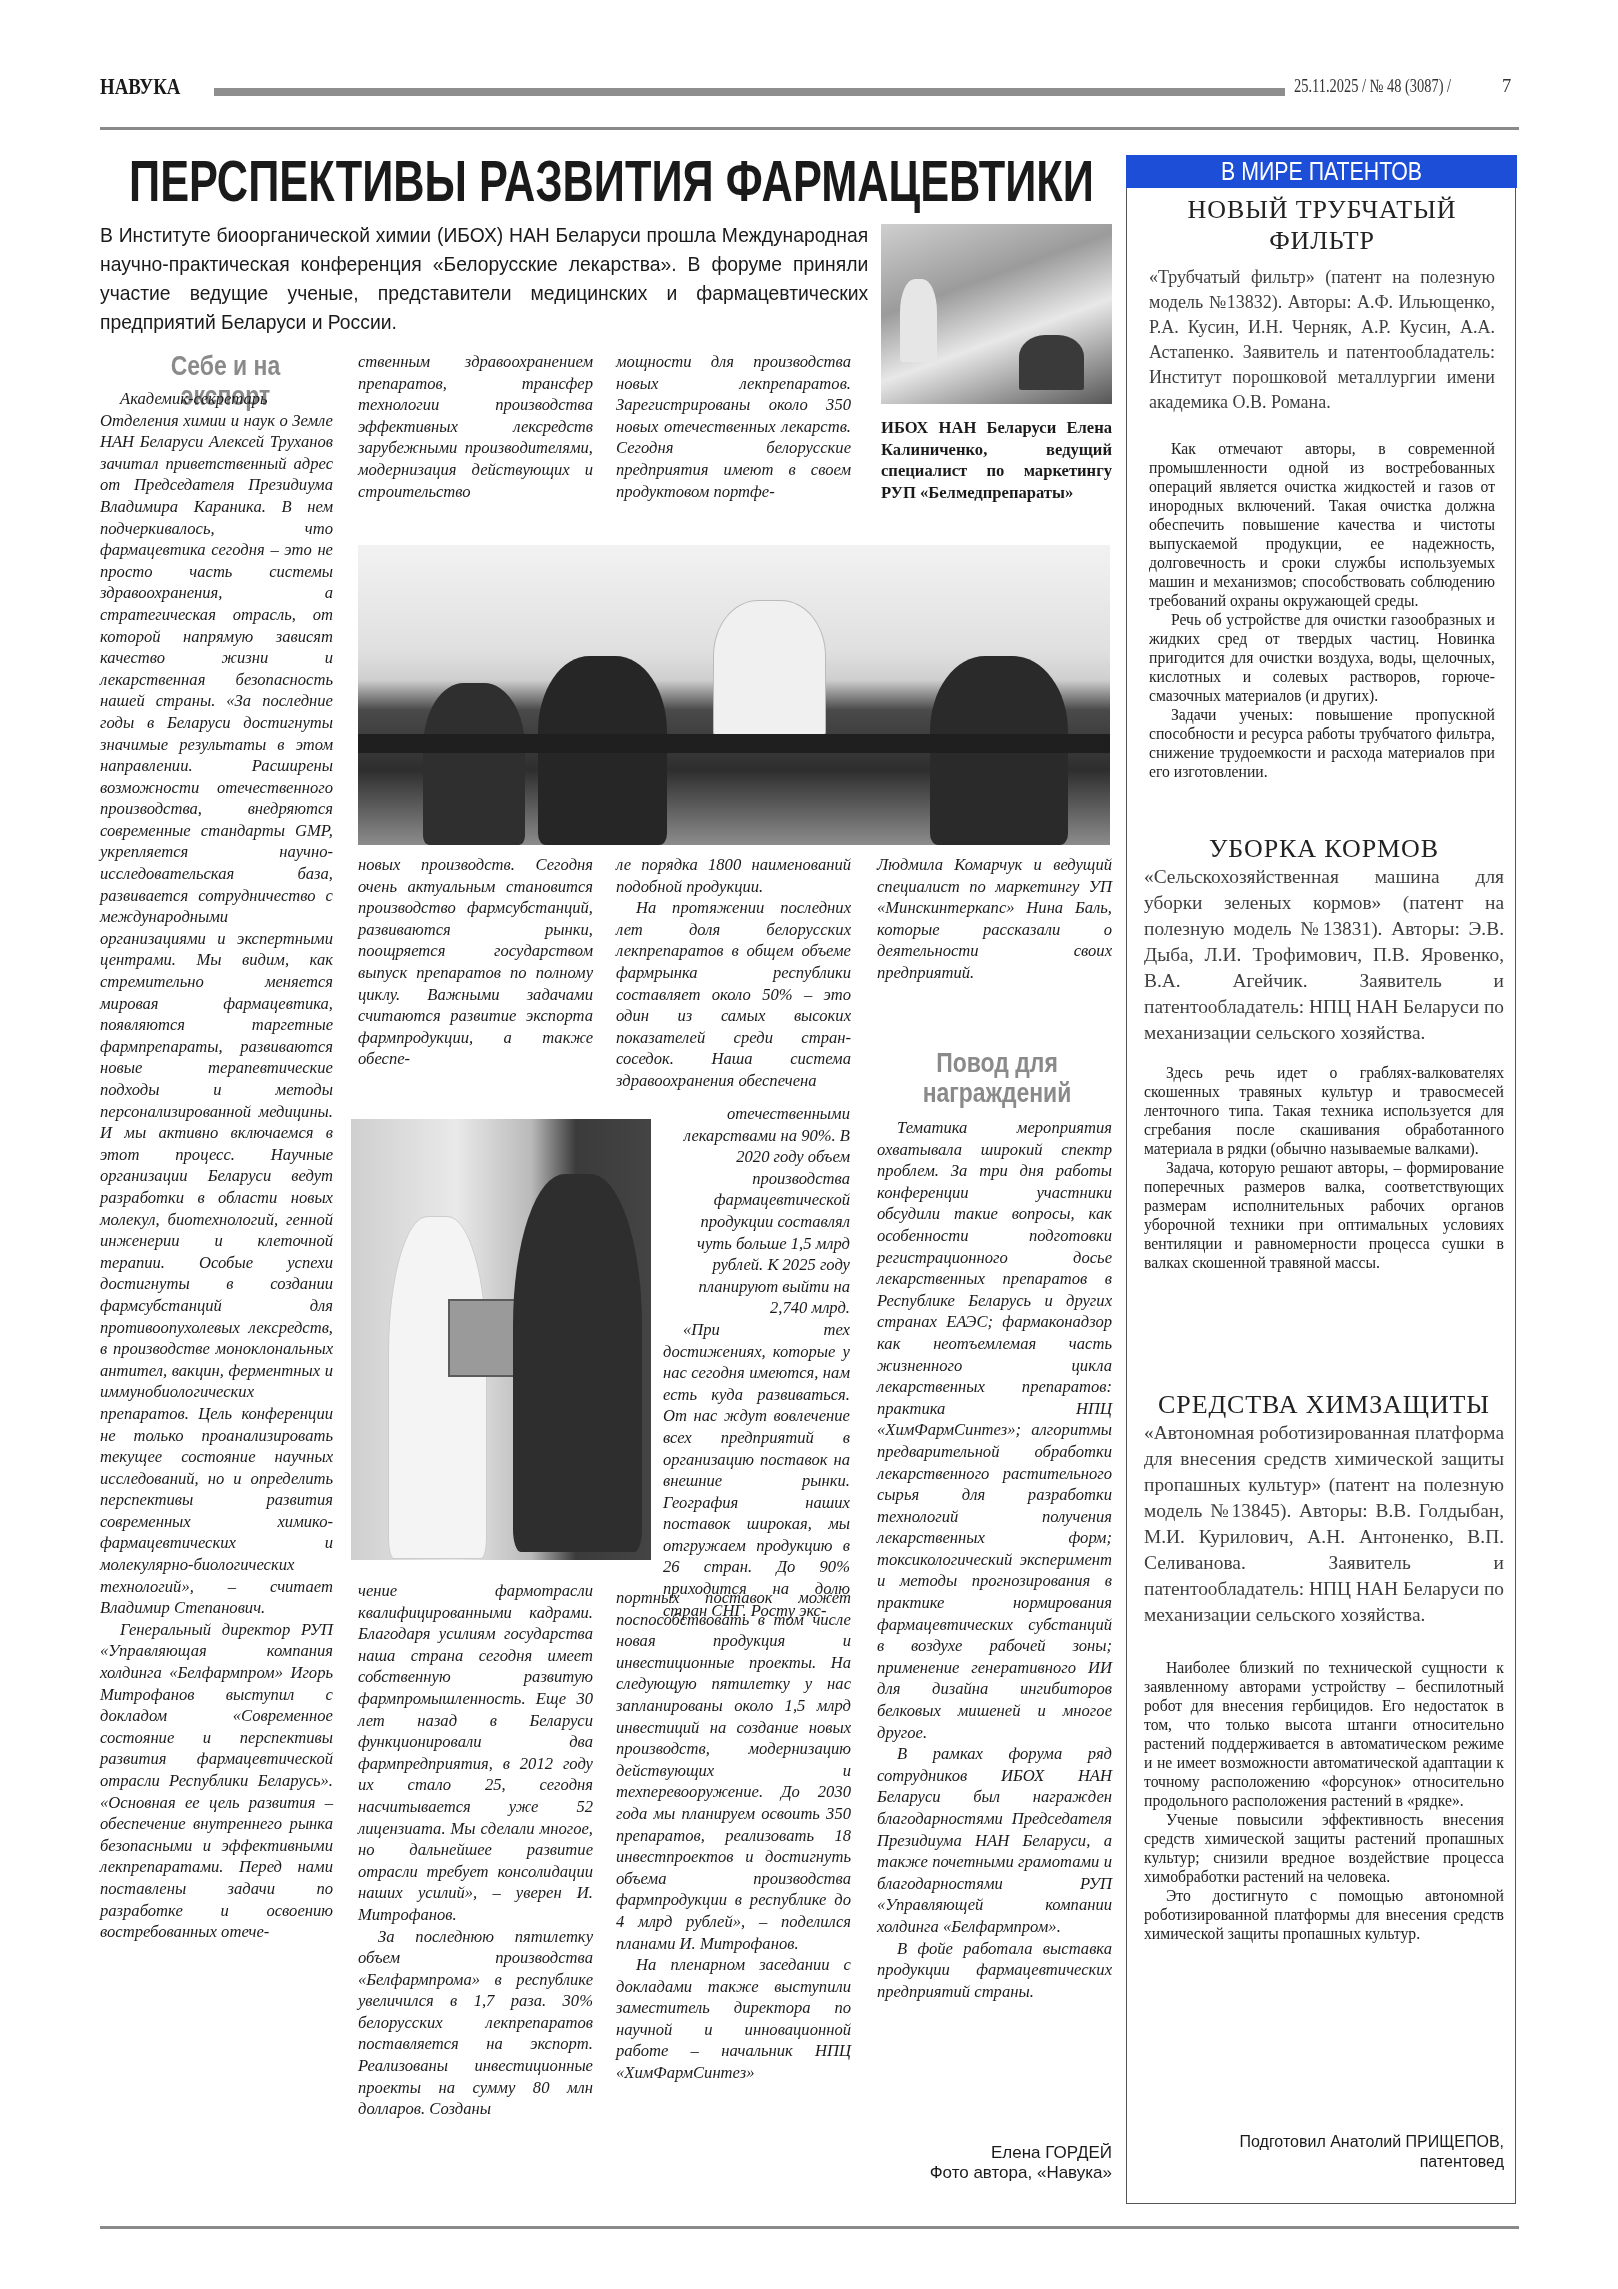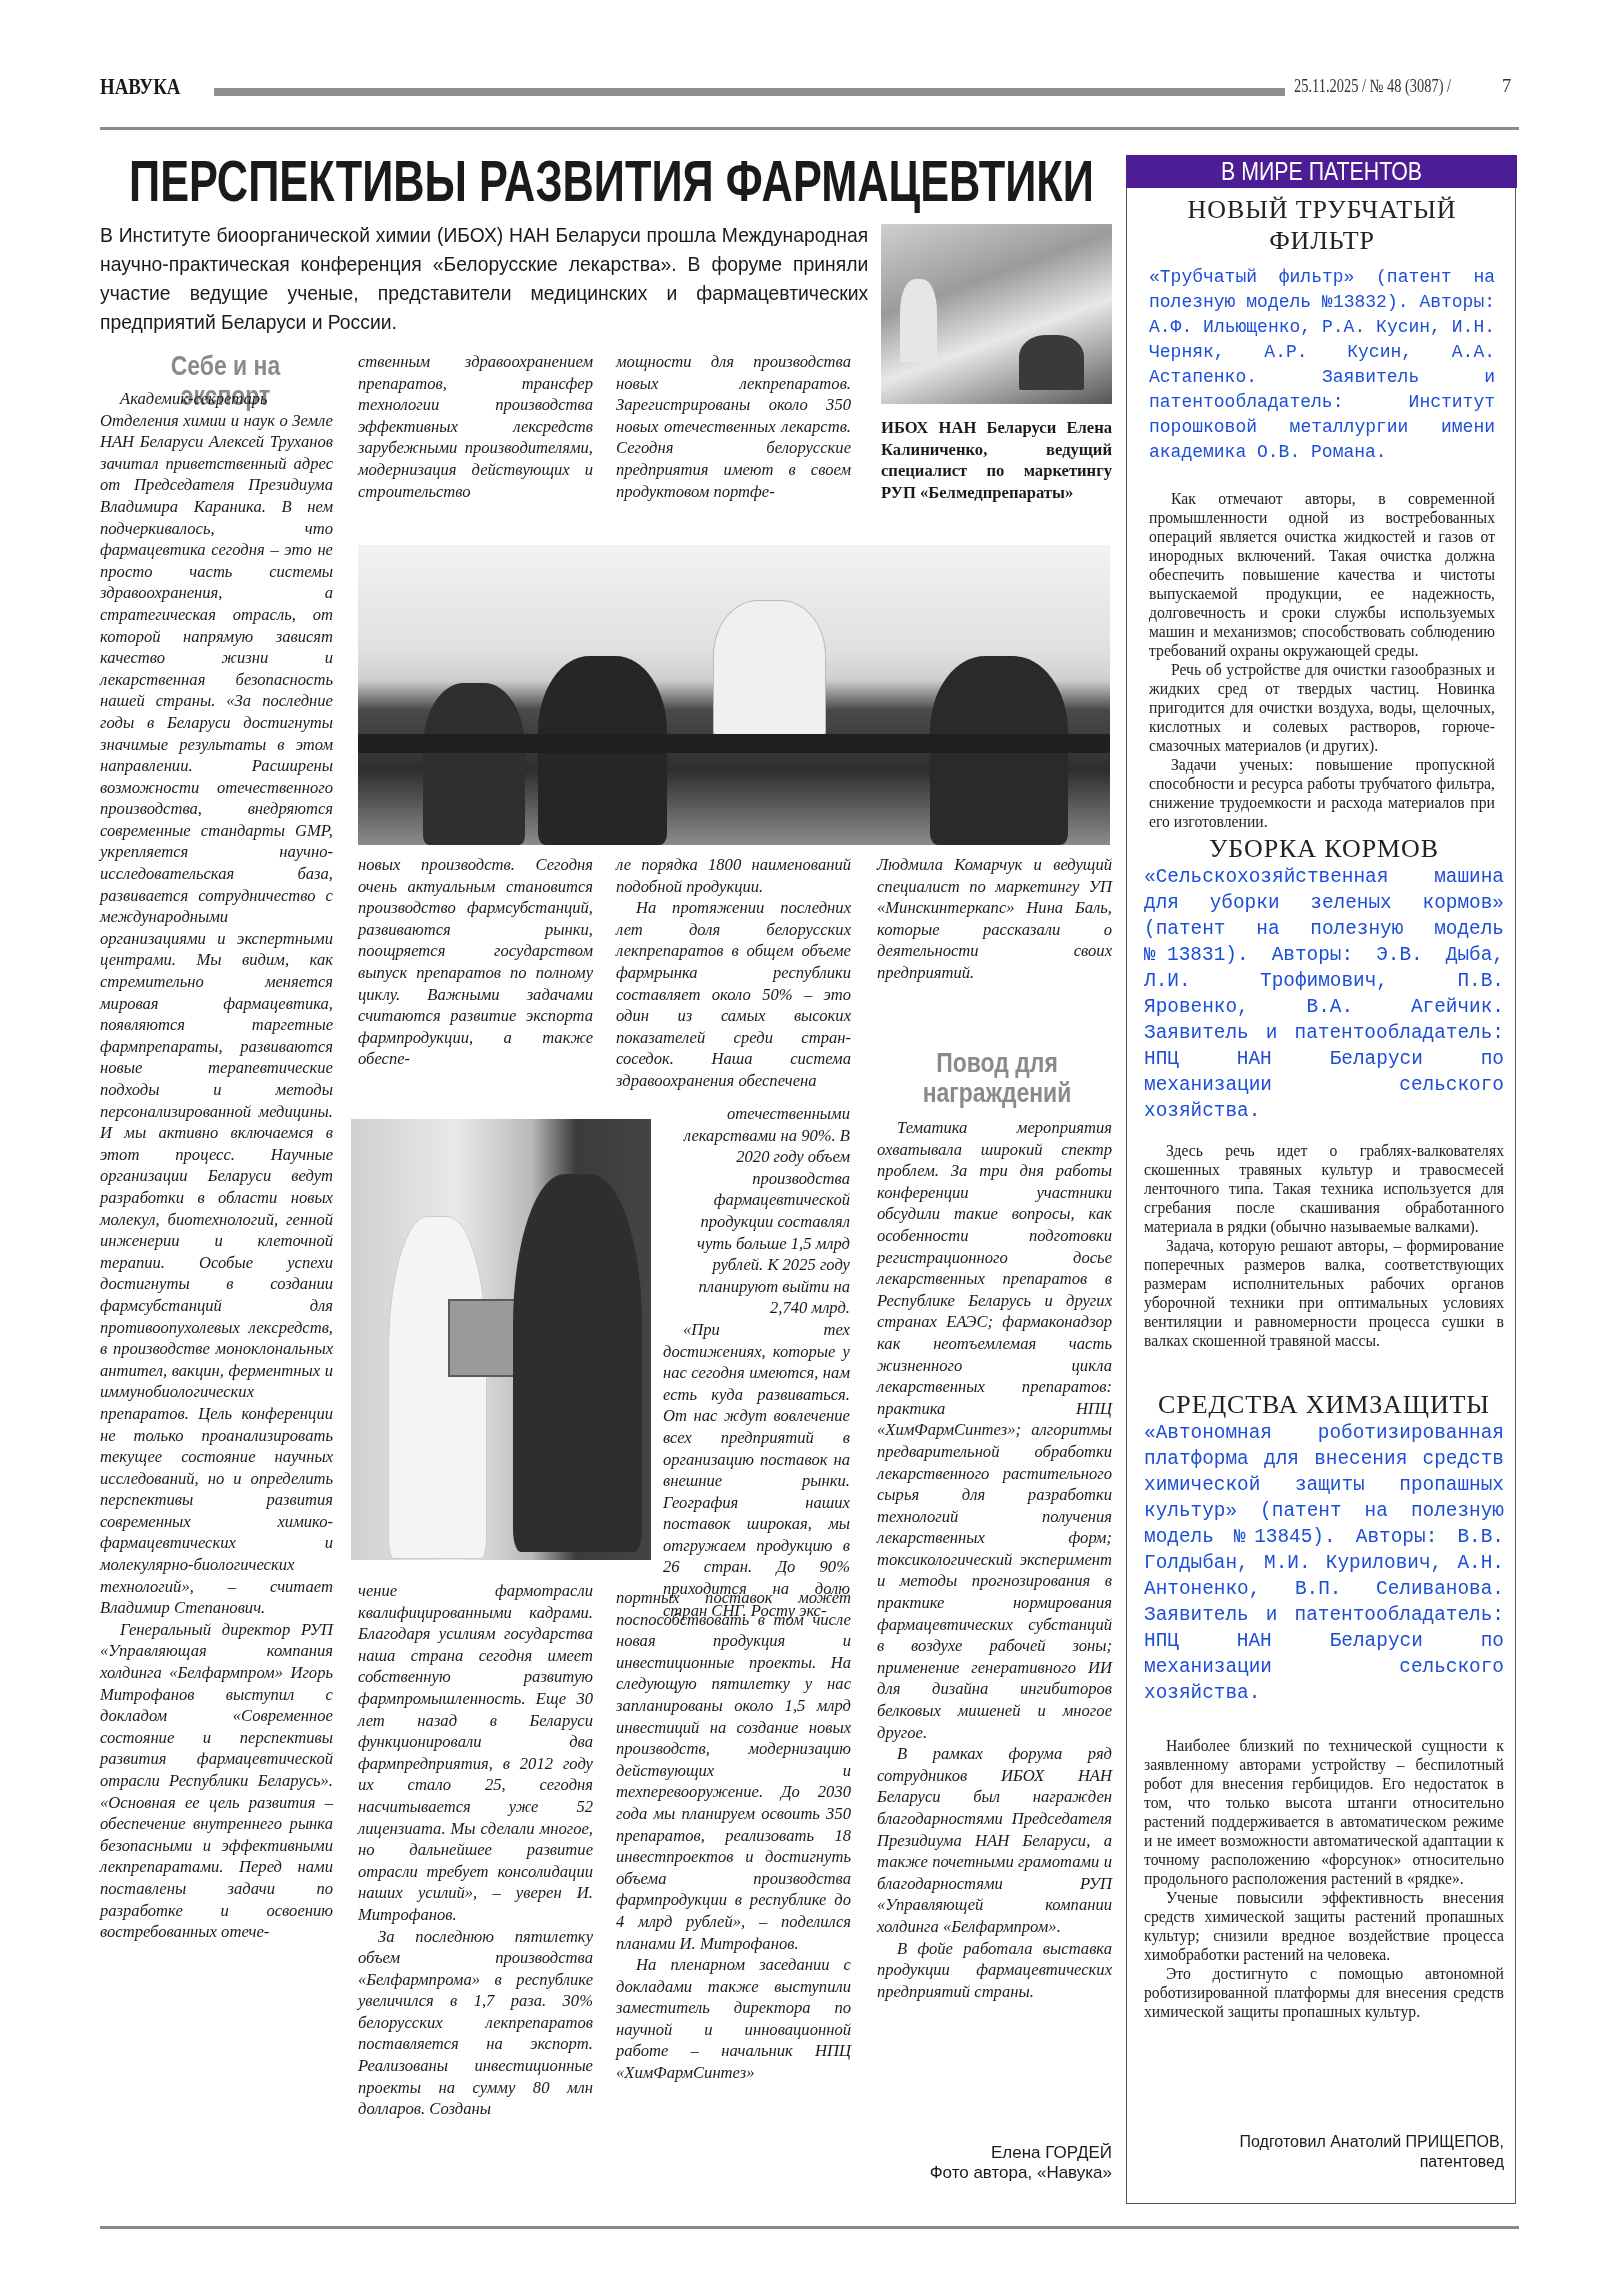--- a/index.html
+++ b/index.html
@@ -20,24 +20,24 @@
   .col p { margin: 0; text-indent: 20px; font-style: italic; }
   .col p.noind { text-indent: 0; }
   .sub { font-family: "Liberation Sans", sans-serif; font-weight: bold; color: #8a8a8a; font-size: 28px; line-height: 29.5px; text-align: center; transform: scaleX(0.82); }
   .photo { background: linear-gradient(180deg, #d8d8d8 0%, #bdbdbd 40%, #6a6a6a 70%, #3a3a3a 100%); overflow: hidden; }
   .photo-products { background: linear-gradient(160deg, #cfcfcf 0%, #9b9b9b 35%, #e8e8e8 60%, #555 100%); }
   .photo-presidium { background: linear-gradient(180deg, #f2f2f2 0%, #e0e0e0 35%, #cfcfcf 45%, #4a4a4a 55%, #2e2e2e 75%, #8c8c8c 100%); }
   .photo-award { background: linear-gradient(90deg, #cfcfcf 0%, #e9e9e9 35%, #bababa 60%, #3b3b3b 75%, #444 100%); }
   .figure { position:absolute; border-radius: 40% 40% 6% 6%; }
   
   .patents-box { left: 1126px; top: 155px; width: 388px; height: 2047px; border: 1.8px solid #555; }
-  .patents-head { left: 1126px; top: 155px; width: 391px; height: 33px; background: #4c1d95; color: #fff; font-family: "Liberation Sans", sans-serif; font-size: 26px; line-height: 33px; text-align: center; }
+  .patents-head { left: 1126px; top: 155px; width: 391px; height: 33px; background: #1d4ed8; color: #fff; font-family: "Liberation Sans", sans-serif; font-size: 26px; line-height: 33px; text-align: center; }
   .patents-head span { display:inline-block; transform: scaleX(0.82); }
   .pt-title { font-family: "Liberation Serif", serif; font-size: 26px; line-height: 31px; text-align: center; letter-spacing: 0.9px; color: #222; }
-  .pt-lead { font-family: Liberation Mono, monospace; font-size: 18px; line-height: 25px; text-align: justify; color: #1d4ed8; }
+  .pt-lead { font-family: Liberation Serif, serif; font-size: 18px; line-height: 25px; text-align: justify; color: #404040; }
   .pt-body { font-size: 15.7px; line-height: 19px; text-align: justify; color: #222; }
   .pt-body p { margin: 0; text-indent: 22px; }
   .sig { font-family: "Liberation Sans", sans-serif; font-size: 17px; line-height: 20px; text-align: right; }
   .caption { font-size: 16.6px; line-height: 21.6px; text-align: justify; font-weight: bold; }
 </style>
 </head>
 <body>
 
 <div class="abs masthead-name">НАВУКА</div>
 <div class="abs masthead-bar"></div>

